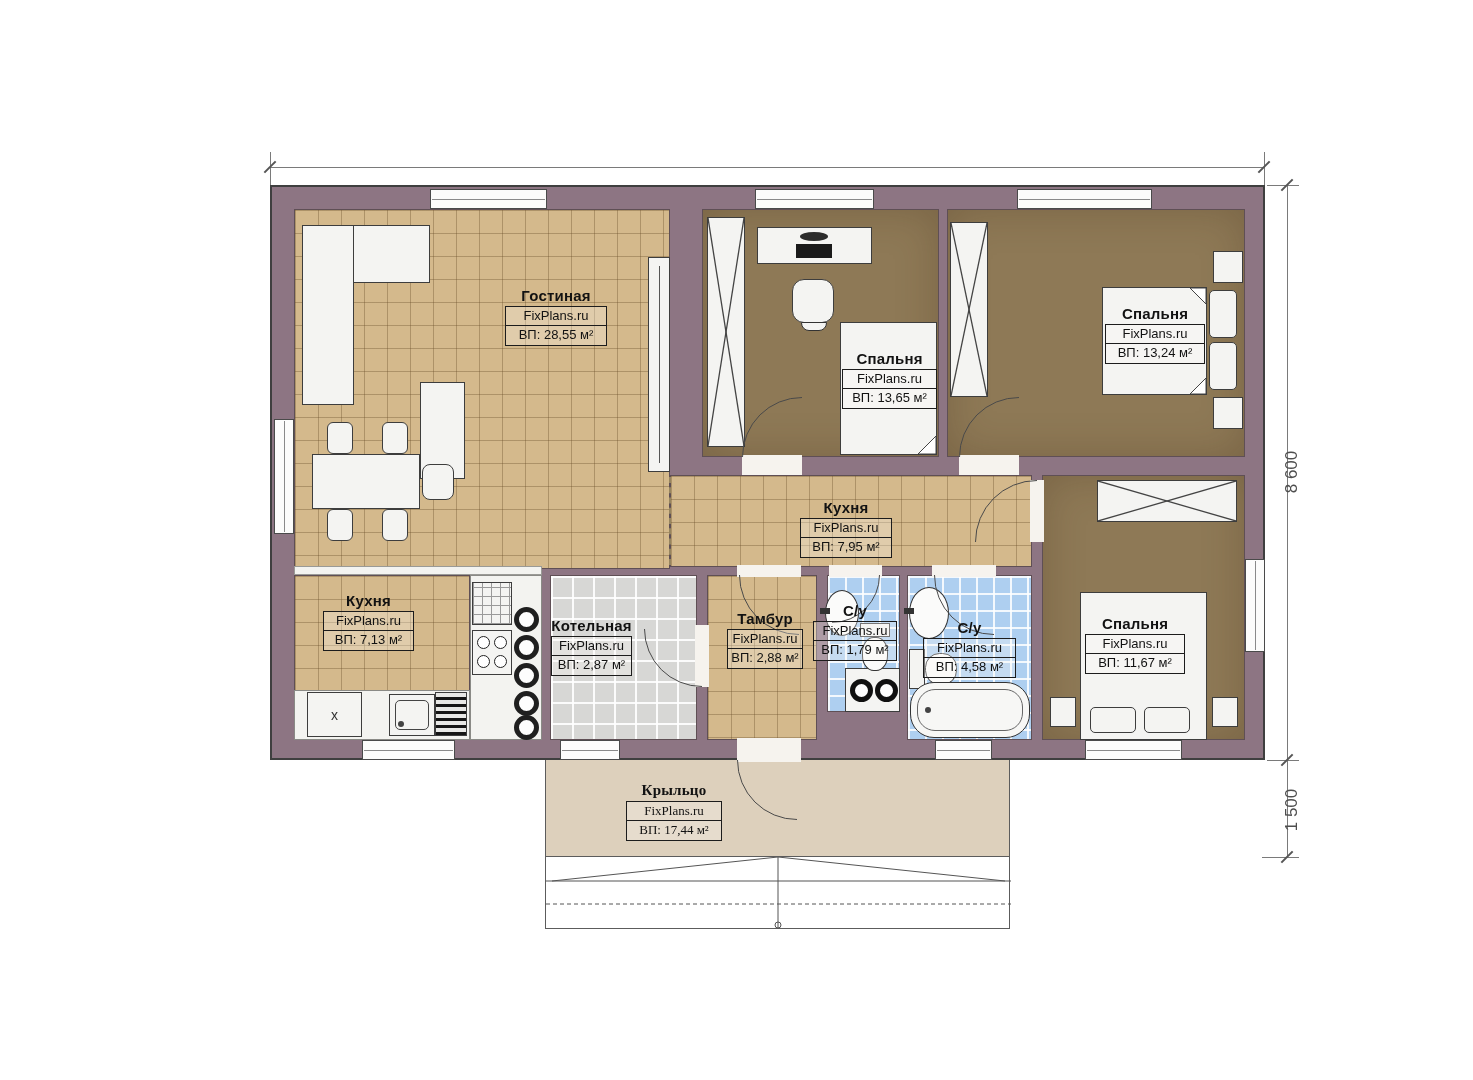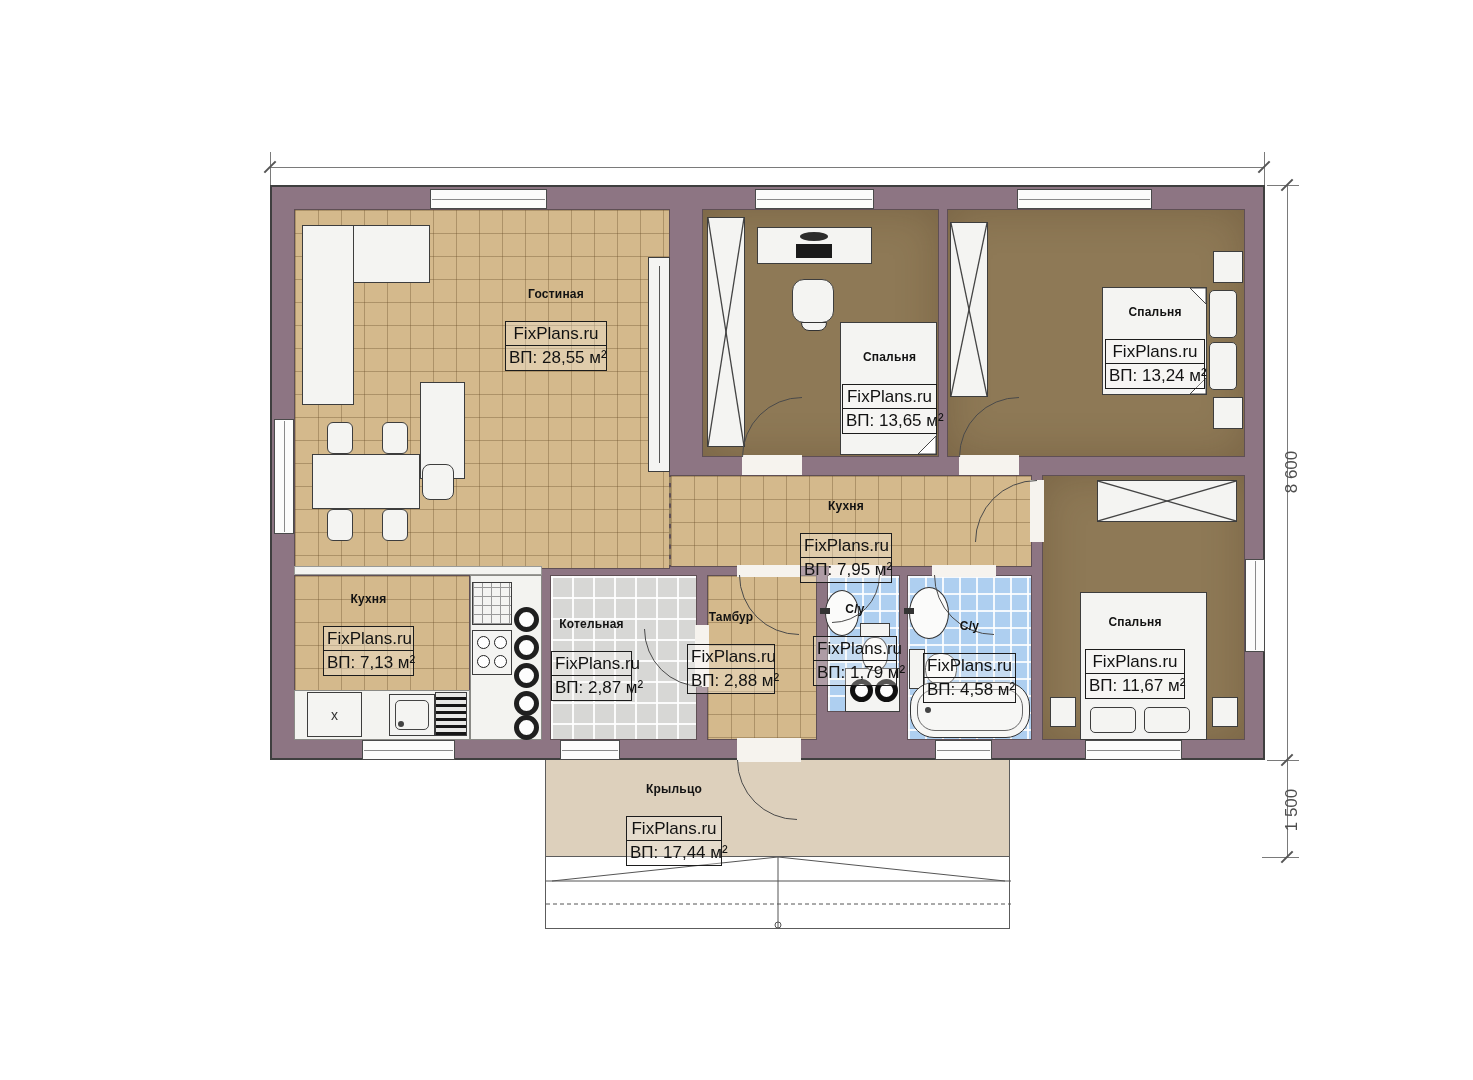--- a/index.html
+++ b/index.html
@@ -38,23 +38,23 @@
   .ring2{position:absolute;width:23px;height:23px;border-radius:50%;border:5px solid #101010;
         background:#fdfdfd;box-sizing:border-box;z-index:12;}
   .burner{position:absolute;width:13px;height:13px;border-radius:50%;border:1.6px solid #222;
           background:#fff;box-sizing:border-box;}
   .oval{position:absolute;background:#fbfbfa;border:1.4px solid #333;border-radius:50%;box-sizing:border-box;z-index:11;}
   .tub-outer{position:absolute;background:#f7f7f5;border:1.5px solid #333;border-radius:24px;box-sizing:border-box;z-index:11;}
   .tub-inner{position:absolute;left:6px;top:6px;right:6px;bottom:6px;border:1px solid #666;border-radius:18px;}
   .drain{position:absolute;width:6px;height:6px;border-radius:50%;background:#444;}
   
   .rlabel{position:absolute;text-align:center;color:#121212;z-index:30;}
-  .rname{font-weight:bold;font-size:12px;letter-spacing:.2px;margin-bottom:20px;}
+  .rname{font-weight:bold;font-size:15px;letter-spacing:.2px;margin-bottom:2px;}
   .rbox{border:1.6px solid #1c1c1c;background:rgba(252,250,244,.30);}
-  .rrow{font-size:17px;line-height:1.25;padding:1px 3px;border-top:1.6px solid #1c1c1c;white-space:nowrap;}
+  .rrow{font-size:13px;line-height:1.25;padding:1px 3px;border-top:1.6px solid #1c1c1c;white-space:nowrap;}
   .rrow:first-child{border-top:none;}
   
   .dimline{position:absolute;background:#7a7a7a;z-index:5;}
   .dimtext{position:absolute;color:#4e4e4e;font-size:17px;z-index:6;white-space:nowrap;}
   .tick{position:absolute;width:16px;height:2px;background:#555;transform:rotate(-45deg);z-index:6;}
   .rot{transform:rotate(-90deg);transform-origin:center center;}
   
   .porch{position:absolute;left:545px;top:760px;width:465px;height:97px;background:#ddd0bc;
          border:1.5px solid #5c5c5c;border-top:none;box-sizing:border-box;}
   .steps{position:absolute;left:545px;top:857px;width:465px;height:72px;border:1.5px solid #5c5c5c;
@@ -261,21 +261,21 @@
       <div class="rrow">ВП: 7,13 м²</div>
         </div>
     </div>
     <div class="rlabel" style="left:279px;top:430px;width:81px;">
       <div class="rname">Котельная</div>
       <div class="rbox">
           <div class="rrow">FixPlans.ru</div>
       <div class="rrow">ВП: 2,87 м²</div>
         </div>
     </div>
-    <div class="rlabel" style="left:415px;top:423px;width:88px;">
+    <div class="rlabel" style="left:455px;top:423px;width:76px;">
       <div class="rname">Тамбур</div>
       <div class="rbox">
           <div class="rrow">FixPlans.ru</div>
       <div class="rrow">ВП: 2,88 м²</div>
         </div>
     </div>
     <div class="rlabel" style="left:541px;top:415px;width:84px;">
       <div class="rname">С/у</div>
       <div class="rbox">
           <div class="rrow">FixPlans.ru</div>
@@ -293,21 +293,21 @@
       <div class="rname">Спальня</div>
       <div class="rbox">
           <div class="rrow">FixPlans.ru</div>
       <div class="rrow">ВП: 11,67 м²</div>
         </div>
     </div>
   </div>
 
   <div class="arc" style="left:737px;top:700px;width:120px;height:120px;clip-path:inset(50% 50% 0 0);"></div>
 
-  <div class="rlabel" style="left:626px;top:782px;width:96px;">
+  <div class="rlabel" style="left:626px;top:782px;width:96px;font-family:Liberation Serif, serif;">
     <div class="rname">Крыльцо</div>
     <div class="rbox">
         <div class="rrow">FixPlans.ru</div>
     <div class="rrow">ВП: 17,44 м²</div>
       </div>
   </div>
 
   <div class="dimline" style="left:270px;top:167px;width:995px;height:1px;"></div>
   <div class="dimline" style="left:270px;top:152px;width:1px;height:33px;"></div>
   <div class="dimline" style="left:1264px;top:152px;width:1px;height:33px;"></div>

